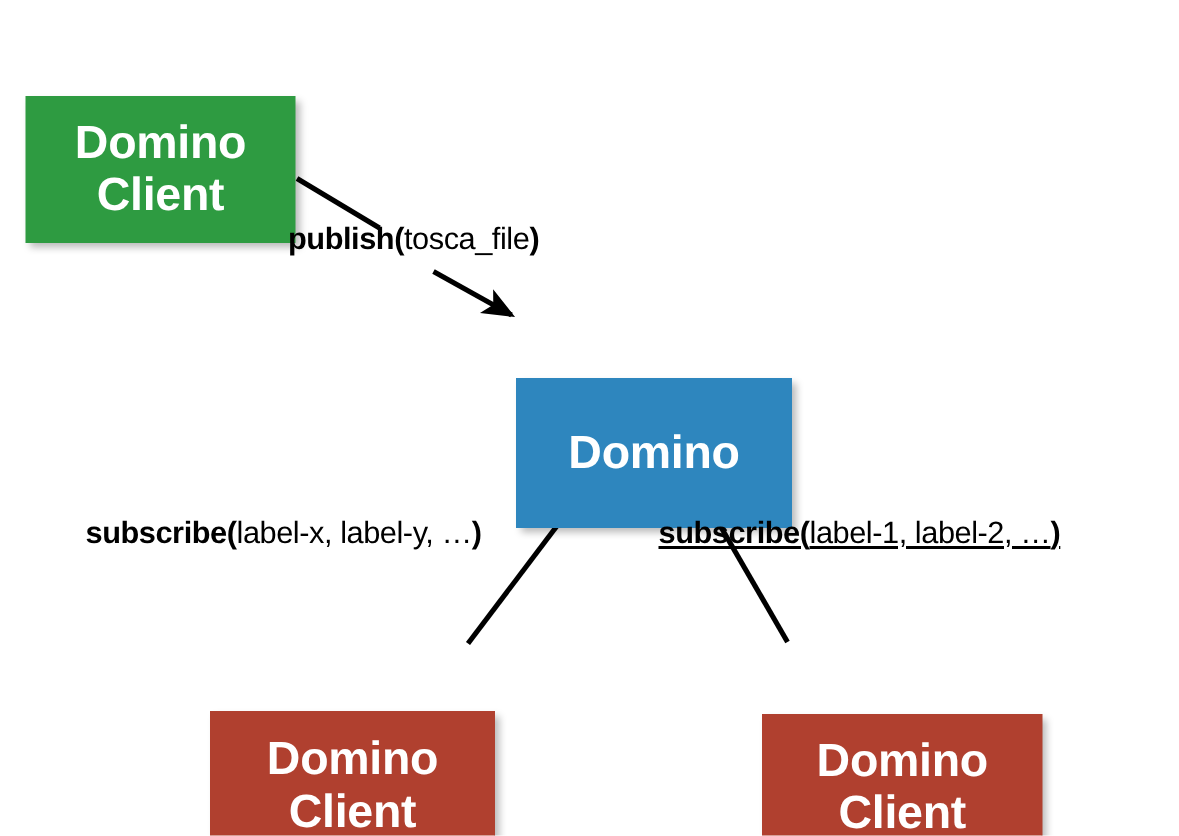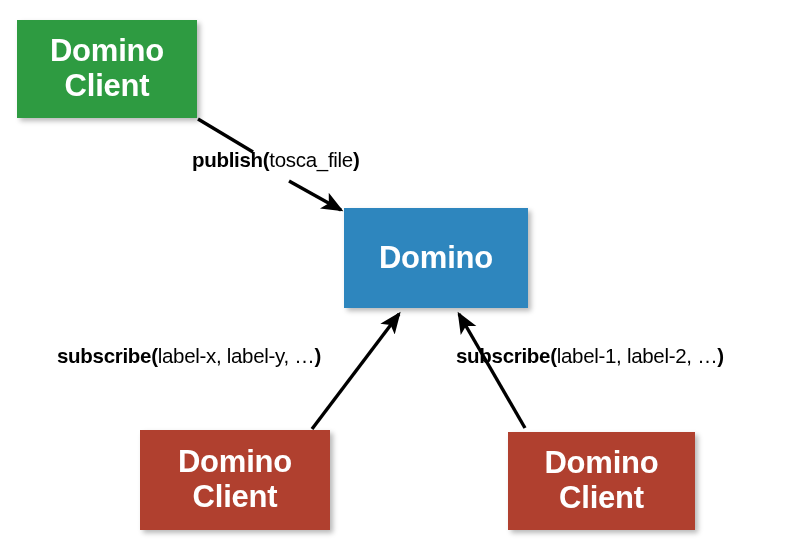--- a/index.html
+++ b/index.html
@@ -28,20 +28,21 @@
     align-items: center;
     justify-content: center;
     box-sizing: border-box;
     color: #ffffff;
     font-weight: bold;
     font-family: "Liberation Sans", sans-serif;
     line-height: 1.12;
     text-align: right;
     box-shadow: 3px 3px 5px rgba(0,0,0,0.28);
     letter-spacing: -0.2px;
+    margin-top: 44px;
   }
   .node .line1, .node .line2 {
     display: block;
     white-space: nowrap;
   }
   #node-domino-client-top {
     left: 17px;
     top: 20px;
     width: 180px;
     height: 98px;
@@ -84,22 +85,23 @@
   }
   #label-publish {
     left: 192px;
     top: 148px;
   }
   #label-subscribe-left {
     left: 57px;
     top: 344px;
   }
   #label-subscribe-right {
-    left: 456px;
+    left: 439px;
     top: 344px;
+    text-decoration: underline;
   }
   svg.arrows {
     position: absolute;
     left: 0;
     top: 0;
     width: 786px;
     height: 557px;
     pointer-events: none;
   }
 </style>

